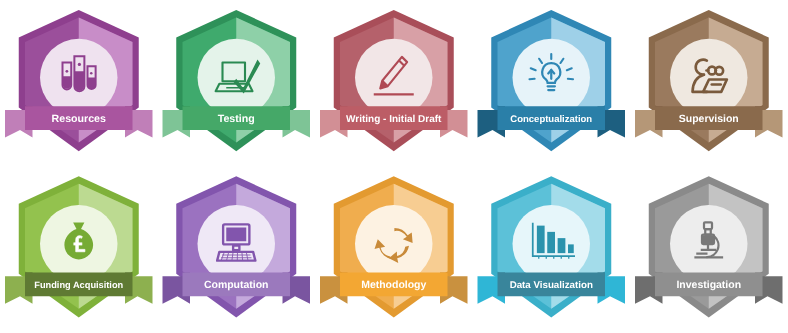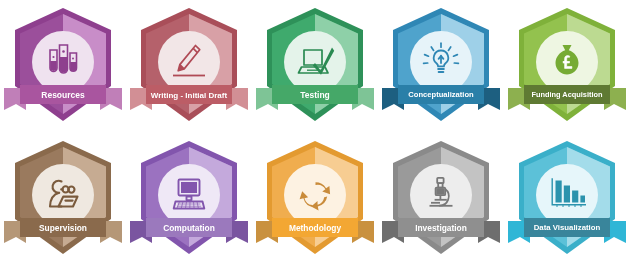--- a/index.html
+++ b/index.html
@@ -77,20 +77,52 @@
     <polygon points="106,85 100,85 100,94" fill="#8b3f82" opacity="0.85"></polygon>
 
     <rect x="20" y="85" width="86" height="19" fill="#a9559f"></rect>
 
     <text class="ribbon-text" x="63" y="95.4" font-size="8.5">Resources</text>
   </svg>
     </div>
     <div class="badge">
   <svg viewBox="0 0 126 133" xmlns="http://www.w3.org/2000/svg">
 
+    <polygon points="63,8 111,30 111,86 63,121 15,86 15,30" fill="#2e9159"></polygon>
+
+    <polygon points="63,14 106,33.5 106,84 63,114 20,84 20,33.5" fill="#3faa6d"></polygon>
+
+    <polygon points="63,14 106,33.5 106,84 63,114" fill="#8ed0a8"></polygon>
+
+    <circle cx="63" cy="62" r="31" fill="#e4f3ea"></circle>
+
+    <g transform="translate(43,42) scale(1.0)">
+
+        <g fill="none" stroke="#2a8a52" stroke-width="1.7" stroke-linejoin="round">
+          <path d="M9 8 h18 v15 h-18 Z"></path>
+          <path d="M6.5 25 h23.5 l3 6 h-29.5 Z"></path>
+        </g>
+        <path d="M12 28.2 h14.5" stroke="#2a8a52" stroke-width="1.3" fill="none"></path>
+        <path d="M20 21 l5.5 7.5 L37 5.5 l2.2 3.2 -13.2 24 -8.2 -9.2 Z" fill="#2a8a52" stroke="none"></path>
+    </g>
+
+    <polygon points="4,88 26,88 26,110 16,104 4,110" fill="#7ec496"></polygon>
+    <polygon points="122,88 100,88 100,110 110,104 122,110" fill="#7ec496"></polygon>
+
+    <polygon points="20,85 26,85 26,94" fill="#0f7a3c" opacity="0.85"></polygon>
+    <polygon points="106,85 100,85 100,94" fill="#0f7a3c" opacity="0.85"></polygon>
+
+    <rect x="20" y="85" width="86" height="19" fill="#45a868"></rect>
+
+    <text class="ribbon-text" x="63" y="95.4" font-size="8.5">Testing</text>
+  </svg>
+    </div>
+    <div class="badge">
+  <svg viewBox="0 0 126 133" xmlns="http://www.w3.org/2000/svg">
+
     <polygon points="63,8 111,30 111,86 63,121 15,86 15,30" fill="#a94e59"></polygon>
 
     <polygon points="63,14 106,33.5 106,84 63,114 20,84 20,33.5" fill="#b5616b"></polygon>
 
     <polygon points="63,14 106,33.5 106,84 63,114" fill="#d8a0a6"></polygon>
 
     <circle cx="63" cy="62" r="31" fill="#f2e6e7"></circle>
 
     <g transform="translate(43,42) scale(1.0)">
 
@@ -105,52 +137,20 @@
 
     <polygon points="4,88 26,88 26,110 16,104 4,110" fill="#d28f95"></polygon>
     <polygon points="122,88 100,88 100,110 110,104 122,110" fill="#d28f95"></polygon>
 
     <polygon points="20,85 26,85 26,94" fill="#9d444d" opacity="0.85"></polygon>
     <polygon points="106,85 100,85 100,94" fill="#9d444d" opacity="0.85"></polygon>
 
     <rect x="20" y="85" width="86" height="19" fill="#bc5d66"></rect>
 
     <text class="ribbon-text" x="63" y="95.4" font-size="8">Writing - Initial Draft</text>
-  </svg>
-    </div>
-    <div class="badge">
-  <svg viewBox="0 0 126 133" xmlns="http://www.w3.org/2000/svg">
-
-    <polygon points="63,8 111,30 111,86 63,121 15,86 15,30" fill="#2e9159"></polygon>
-
-    <polygon points="63,14 106,33.5 106,84 63,114 20,84 20,33.5" fill="#3faa6d"></polygon>
-
-    <polygon points="63,14 106,33.5 106,84 63,114" fill="#8ed0a8"></polygon>
-
-    <circle cx="63" cy="62" r="31" fill="#e4f3ea"></circle>
-
-    <g transform="translate(43,42) scale(1.0)">
-
-        <g fill="none" stroke="#2a8a52" stroke-width="1.7" stroke-linejoin="round">
-          <path d="M9 8 h18 v15 h-18 Z"></path>
-          <path d="M6.5 25 h23.5 l3 6 h-29.5 Z"></path>
-        </g>
-        <path d="M12 28.2 h14.5" stroke="#2a8a52" stroke-width="1.3" fill="none"></path>
-        <path d="M20 21 l5.5 7.5 L37 5.5 l2.2 3.2 -13.2 24 -8.2 -9.2 Z" fill="#2a8a52" stroke="none"></path>
-    </g>
-
-    <polygon points="4,88 26,88 26,110 16,104 4,110" fill="#7ec496"></polygon>
-    <polygon points="122,88 100,88 100,110 110,104 122,110" fill="#7ec496"></polygon>
-
-    <polygon points="20,85 26,85 26,94" fill="#0f7a3c" opacity="0.85"></polygon>
-    <polygon points="106,85 100,85 100,94" fill="#0f7a3c" opacity="0.85"></polygon>
-
-    <rect x="20" y="85" width="86" height="19" fill="#45a868"></rect>
-
-    <text class="ribbon-text" x="63" y="95.4" font-size="8.5">Testing</text>
   </svg>
     </div>
     <div class="badge">
   <svg viewBox="0 0 126 133" xmlns="http://www.w3.org/2000/svg">
 
     <polygon points="63,8 111,30 111,86 63,121 15,86 15,30" fill="#2f87b5"></polygon>
 
     <polygon points="63,14 106,33.5 106,84 63,114 20,84 20,33.5" fill="#4fa3cc"></polygon>
 
     <polygon points="63,14 106,33.5 106,84 63,114" fill="#9ed0e8"></polygon>
@@ -179,51 +179,20 @@
 
     <polygon points="4,88 26,88 26,110 16,104 4,110" fill="#1d5f80"></polygon>
     <polygon points="122,88 100,88 100,110 110,104 122,110" fill="#1d5f80"></polygon>
 
     <polygon points="20,85 26,85 26,94" fill="#1d5f80" opacity="0.85"></polygon>
     <polygon points="106,85 100,85 100,94" fill="#1d5f80" opacity="0.85"></polygon>
 
     <rect x="20" y="85" width="86" height="19" fill="#2a7fa8"></rect>
 
     <text class="ribbon-text" x="63" y="95.4" font-size="7.6">Conceptualization</text>
-  </svg>
-    </div>
-    <div class="badge">
-  <svg viewBox="0 0 126 133" xmlns="http://www.w3.org/2000/svg">
-
-    <polygon points="63,8 111,30 111,86 63,121 15,86 15,30" fill="#7fb13a"></polygon>
-
-    <polygon points="63,14 106,33.5 106,84 63,114 20,84 20,33.5" fill="#93c24e"></polygon>
-
-    <polygon points="63,14 106,33.5 106,84 63,114" fill="#bcda91"></polygon>
-
-    <circle cx="63" cy="62" r="31" fill="#eef6e2"></circle>
-
-    <g transform="translate(43,42) scale(1.0)">
-
-        <path d="M15.5 3 h9 l-2.7 5.2 c5.6 1.9 9.7 7 9.7 12.8 0 7 -6.2 11.5 -11.5 11.5 S8.5 28 8.5 21 c0 -5.8 4.1 -10.9 9.7 -12.8 Z" fill="#76ab34"></path>
-        <g fill="#ffffff" stroke="#ffffff" stroke-width="0.6">
-          <path d="M22.8 14.2 c-2.6 -1.4 -5.2 -0.3 -5.2 2.6 v9.6 h7.3 v-1.9 h-5.2 v-7.6 c0 -1.5 1.4 -2 2.6 -1.3 Z"></path>
-          <rect x="16.1" y="19.3" width="6.4" height="1.7"></rect>
-        </g>
-    </g>
-
-    <polygon points="4,88 26,88 26,110 16,104 4,110" fill="#8db04f"></polygon>
-    <polygon points="122,88 100,88 100,110 110,104 122,110" fill="#8db04f"></polygon>
-
-    <polygon points="20,85 26,85 26,94" fill="#455a24" opacity="0.85"></polygon>
-    <polygon points="106,85 100,85 100,94" fill="#455a24" opacity="0.85"></polygon>
-
-    <rect x="20" y="85" width="86" height="19" fill="#5f7a33"></rect>
-
-    <text class="ribbon-text" x="63" y="95.4" font-size="7.4">Funding Acquisition</text>
   </svg>
     </div>
     <div class="badge">
   <svg viewBox="0 0 126 133" xmlns="http://www.w3.org/2000/svg">
 
     <polygon points="63,8 111,30 111,86 63,121 15,86 15,30" fill="#8a6a4c"></polygon>
 
     <polygon points="63,14 106,33.5 106,84 63,114 20,84 20,33.5" fill="#9a7a5e"></polygon>
 
     <polygon points="63,14 106,33.5 106,84 63,114" fill="#c6ab92"></polygon>
@@ -246,20 +215,51 @@
 
     <polygon points="4,88 26,88 26,110 16,104 4,110" fill="#b59777"></polygon>
     <polygon points="122,88 100,88 100,110 110,104 122,110" fill="#b59777"></polygon>
 
     <polygon points="20,85 26,85 26,94" fill="#6d5038" opacity="0.85"></polygon>
     <polygon points="106,85 100,85 100,94" fill="#6d5038" opacity="0.85"></polygon>
 
     <rect x="20" y="85" width="86" height="19" fill="#8a6a4c"></rect>
 
     <text class="ribbon-text" x="63" y="95.4" font-size="8.4">Supervision</text>
+  </svg>
+    </div>
+    <div class="badge">
+  <svg viewBox="0 0 126 133" xmlns="http://www.w3.org/2000/svg">
+
+    <polygon points="63,8 111,30 111,86 63,121 15,86 15,30" fill="#7fb13a"></polygon>
+
+    <polygon points="63,14 106,33.5 106,84 63,114 20,84 20,33.5" fill="#93c24e"></polygon>
+
+    <polygon points="63,14 106,33.5 106,84 63,114" fill="#bcda91"></polygon>
+
+    <circle cx="63" cy="62" r="31" fill="#eef6e2"></circle>
+
+    <g transform="translate(43,42) scale(1.0)">
+
+        <path d="M15.5 3 h9 l-2.7 5.2 c5.6 1.9 9.7 7 9.7 12.8 0 7 -6.2 11.5 -11.5 11.5 S8.5 28 8.5 21 c0 -5.8 4.1 -10.9 9.7 -12.8 Z" fill="#76ab34"></path>
+        <g fill="#ffffff" stroke="#ffffff" stroke-width="0.6">
+          <path d="M22.8 14.2 c-2.6 -1.4 -5.2 -0.3 -5.2 2.6 v9.6 h7.3 v-1.9 h-5.2 v-7.6 c0 -1.5 1.4 -2 2.6 -1.3 Z"></path>
+          <rect x="16.1" y="19.3" width="6.4" height="1.7"></rect>
+        </g>
+    </g>
+
+    <polygon points="4,88 26,88 26,110 16,104 4,110" fill="#8db04f"></polygon>
+    <polygon points="122,88 100,88 100,110 110,104 122,110" fill="#8db04f"></polygon>
+
+    <polygon points="20,85 26,85 26,94" fill="#455a24" opacity="0.85"></polygon>
+    <polygon points="106,85 100,85 100,94" fill="#455a24" opacity="0.85"></polygon>
+
+    <rect x="20" y="85" width="86" height="19" fill="#5f7a33"></rect>
+
+    <text class="ribbon-text" x="63" y="95.4" font-size="7.4">Funding Acquisition</text>
   </svg>
     </div>
     <div class="badge">
   <svg viewBox="0 0 126 133" xmlns="http://www.w3.org/2000/svg">
 
     <polygon points="63,8 111,30 111,86 63,121 15,86 15,30" fill="#8255ad"></polygon>
 
     <polygon points="63,14 106,33.5 106,84 63,114 20,84 20,33.5" fill="#9b72c0"></polygon>
 
     <polygon points="63,14 106,33.5 106,84 63,114" fill="#c4a9dc"></polygon>
@@ -324,20 +324,62 @@
     <polygon points="106,85 100,85 100,94" fill="#c77f1c" opacity="0.85"></polygon>
 
     <rect x="20" y="85" width="86" height="19" fill="#f3a733"></rect>
 
     <text class="ribbon-text" x="63" y="95.4" font-size="8.4">Methodology</text>
   </svg>
     </div>
     <div class="badge">
   <svg viewBox="0 0 126 133" xmlns="http://www.w3.org/2000/svg">
 
+    <polygon points="63,8 111,30 111,86 63,121 15,86 15,30" fill="#3aafc9"></polygon>
+
+    <polygon points="63,14 106,33.5 106,84 63,114 20,84 20,33.5" fill="#5cc1d8"></polygon>
+
+    <polygon points="63,14 106,33.5 106,84 63,114" fill="#a3dcea"></polygon>
+
+    <circle cx="63" cy="62" r="31" fill="#e6f6fa"></circle>
+
+    <g transform="translate(43,42) scale(1.0)">
+
+        <g fill="#2b93ad">
+          <rect x="8.5" y="5.5" width="6.2" height="22"></rect>
+          <rect x="16.8" y="10.5" width="6.2" height="17"></rect>
+          <rect x="25.1" y="15.5" width="6.2" height="12"></rect>
+          <rect x="33.4" y="20.5" width="4.6" height="7"></rect>
+        </g>
+        <g stroke="#2b93ad" stroke-width="1.4" fill="none">
+          <path d="M5.2 3.2 v26.6 h33.8"></path>
+        </g>
+        <g stroke="#2b93ad" stroke-width="1" fill="none">
+          <path d="M10 29.8 v2.2"></path>
+            <path d="M16 29.8 v2.2"></path>
+          <path d="M22 29.8 v2.2"></path>
+            <path d="M28 29.8 v2.2"></path>
+          <path d="M34 29.8 v2.2"></path>
+        </g>
+    </g>
+
+    <polygon points="4,88 26,88 26,110 16,104 4,110" fill="#2fb6d6"></polygon>
+    <polygon points="122,88 100,88 100,110 110,104 122,110" fill="#2fb6d6"></polygon>
+
+    <polygon points="20,85 26,85 26,94" fill="#2a6a7d" opacity="0.85"></polygon>
+    <polygon points="106,85 100,85 100,94" fill="#2a6a7d" opacity="0.85"></polygon>
+
+    <rect x="20" y="85" width="86" height="19" fill="#39859b"></rect>
+
+    <text class="ribbon-text" x="63" y="95.4" font-size="7.8">Data Visualization</text>
+  </svg>
+    </div>
+    <div class="badge">
+  <svg viewBox="0 0 126 133" xmlns="http://www.w3.org/2000/svg">
+
     <polygon points="63,8 111,30 111,86 63,121 15,86 15,30" fill="#8a8a8a"></polygon>
 
     <polygon points="63,14 106,33.5 106,84 63,114 20,84 20,33.5" fill="#9a9a9a"></polygon>
 
     <polygon points="63,14 106,33.5 106,84 63,114" fill="#c3c3c3"></polygon>
 
     <circle cx="63" cy="62" r="31" fill="#ededed"></circle>
 
     <g transform="translate(43,42) scale(1.0)">
 
@@ -358,55 +400,13 @@
     <polygon points="122,88 100,88 100,110 110,104 122,110" fill="#6e6e6e"></polygon>
 
     <polygon points="20,85 26,85 26,94" fill="#6e6e6e" opacity="0.85"></polygon>
     <polygon points="106,85 100,85 100,94" fill="#6e6e6e" opacity="0.85"></polygon>
 
     <rect x="20" y="85" width="86" height="19" fill="#8f8f8f"></rect>
 
     <text class="ribbon-text" x="63" y="95.4" font-size="8.4">Investigation</text>
   </svg>
     </div>
-    <div class="badge">
-  <svg viewBox="0 0 126 133" xmlns="http://www.w3.org/2000/svg">
-
-    <polygon points="63,8 111,30 111,86 63,121 15,86 15,30" fill="#3aafc9"></polygon>
-
-    <polygon points="63,14 106,33.5 106,84 63,114 20,84 20,33.5" fill="#5cc1d8"></polygon>
-
-    <polygon points="63,14 106,33.5 106,84 63,114" fill="#a3dcea"></polygon>
-
-    <circle cx="63" cy="62" r="31" fill="#e6f6fa"></circle>
-
-    <g transform="translate(43,42) scale(1.0)">
-
-        <g fill="#2b93ad">
-          <rect x="8.5" y="5.5" width="6.2" height="22"></rect>
-          <rect x="16.8" y="10.5" width="6.2" height="17"></rect>
-          <rect x="25.1" y="15.5" width="6.2" height="12"></rect>
-          <rect x="33.4" y="20.5" width="4.6" height="7"></rect>
-        </g>
-        <g stroke="#2b93ad" stroke-width="1.4" fill="none">
-          <path d="M5.2 3.2 v26.6 h33.8"></path>
-        </g>
-        <g stroke="#2b93ad" stroke-width="1" fill="none">
-          <path d="M10 29.8 v2.2"></path>
-            <path d="M16 29.8 v2.2"></path>
-          <path d="M22 29.8 v2.2"></path>
-            <path d="M28 29.8 v2.2"></path>
-          <path d="M34 29.8 v2.2"></path>
-        </g>
-    </g>
-
-    <polygon points="4,88 26,88 26,110 16,104 4,110" fill="#2fb6d6"></polygon>
-    <polygon points="122,88 100,88 100,110 110,104 122,110" fill="#2fb6d6"></polygon>
-
-    <polygon points="20,85 26,85 26,94" fill="#2a6a7d" opacity="0.85"></polygon>
-    <polygon points="106,85 100,85 100,94" fill="#2a6a7d" opacity="0.85"></polygon>
-
-    <rect x="20" y="85" width="86" height="19" fill="#39859b"></rect>
-
-    <text class="ribbon-text" x="63" y="95.4" font-size="7.8">Data Visualization</text>
-  </svg>
-    </div>
   </div>
 
 </body></html>

